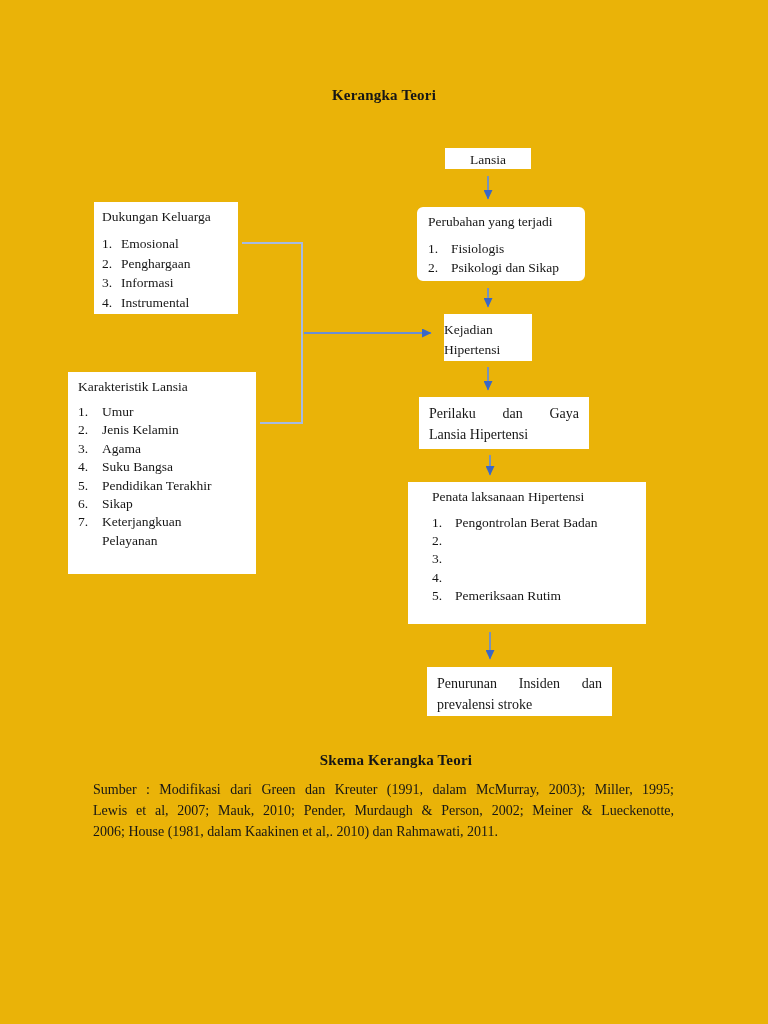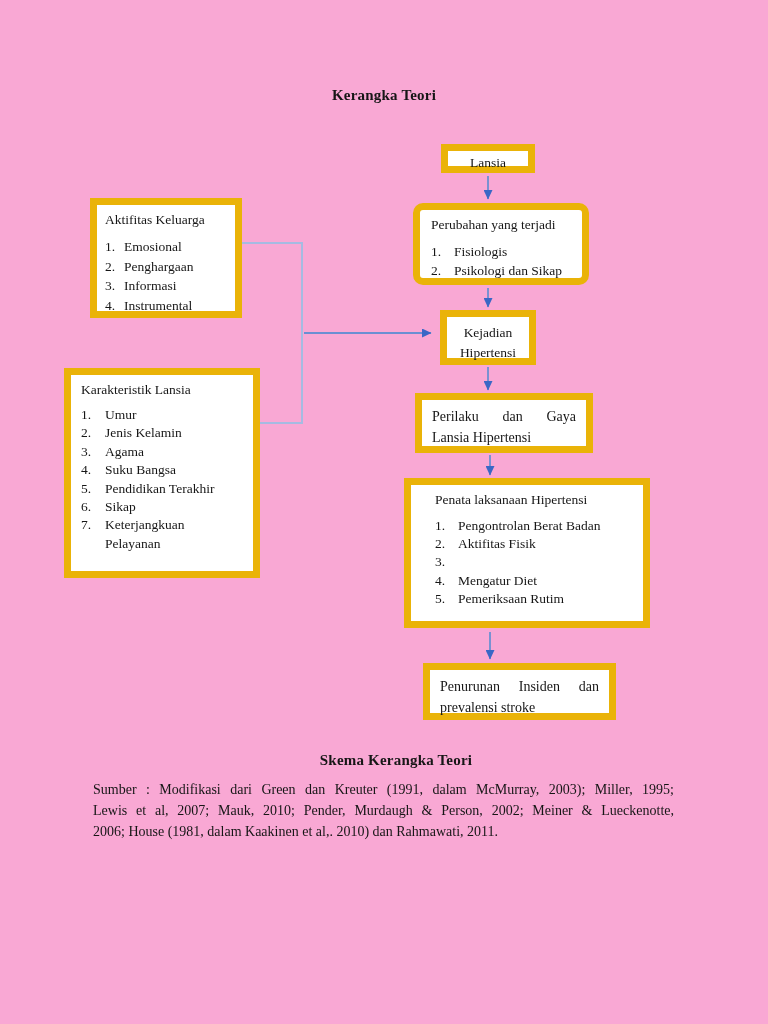--- a/index.html
+++ b/index.html
@@ -1,17 +1,17 @@
 <!DOCTYPE html>
 <html><head>
 <meta charset="utf-8">
 <style>
   html,body { margin:0; padding:0; background:#ffffff; }
   .page {
-    position:relative; width:768px; height:1024px; background:#f9a8d4;
+    position:relative; width:768px; height:1024px; background:#eab308;
     font-family:"Liberation Serif","DejaVu Serif",serif; color:#161616;
     overflow:hidden;
   }
   .overlay { position:absolute; left:0; top:0; width:768px; height:1024px; pointer-events:none; }
 
   .doc-title {
     position:absolute; top:87px; left:0; width:768px;
     text-align:center; font-weight:bold; font-size:15px; letter-spacing:0.2px;
   }
   .caption-title {
@@ -19,25 +19,25 @@
     text-align:center; font-weight:bold; font-size:15px; letter-spacing:0.2px;margin-left:12px;
   }
   .source-para {
     position:absolute; left:93px; top:779px; width:581px;
     font-size:14px; line-height:21px;
   }
   .jline { text-align:justify; text-align-last:justify; }
 
   .box {
     position:absolute; box-sizing:border-box; background:#ffffff;
-    border:7px solid #eab308; font-size:13.5px;
+    border:4px solid #eab308; font-size:13.5px;
   }
   .b-lansia   { left:441px; top:144px; width:94px;  height:29px; text-align:center; line-height:24px; }
   .b-perubahan{ left:413px; top:203px; width:176px; height:82px;  padding:7px 11px;border-radius:10px; }
-  .b-kejadian { left:440px; top:310px; width:96px;  height:55px; text-align:center; padding-top:6px; line-height:20px; }
+  .b-kejadian { left:440px; top:310px; width:96px;  height:55px; text-align:left; padding-top:6px; line-height:20px; }
   .b-perilaku { left:415px; top:393px; width:178px; height:60px; padding:6px 10px; font-size:14px; line-height:21px; box-sizing:border-box; }
   .b-penata   { left:404px; top:478px; width:246px; height:150px; padding:7px 24px; }
   .b-penurunan{ left:423px; top:663px; width:193px; height:57px; padding:6px 10px; font-size:14px; line-height:21px; }
   .b-dukungan { left:90px;  top:198px; width:152px; height:120px; padding:7px 8px; }
   .b-karakter { left:64px;  top:368px; width:196px; height:210px; padding:7px 10px; }
 
   .box-head { white-space:nowrap; }
   .nlist { margin-top:9px; }
   .li { display:flex; }
   .li .num { flex:0 0 auto; }
@@ -109,43 +109,41 @@
 
   <div class="box b-penata">
     <div class="box-head">Penata laksanaan Hipertensi</div>
     <div class="nlist">
       <div class="li">
         <span class="num">1.</span>
         <span class="txt">Pengontrolan Berat Badan</span>
       </div>
       <div class="li">
         <span class="num">2.</span>
-        <span class="txt">Aktifitas Fisik</span>
       </div>
       <div class="li">
         <span class="num">3.</span>
       </div>
       <div class="li">
         <span class="num">4.</span>
-        <span class="txt">Mengatur Diet</span>
       </div>
       <div class="li">
         <span class="num">5.</span>
         <span class="txt">Pemeriksaan Rutim</span>
       </div>
     </div>
   </div>
 
   <div class="box b-penurunan">
     <div class="jline">Penurunan Insiden dan</div>
     <div>prevalensi stroke</div>
   </div>
 
   <div class="box b-dukungan">
-    <div class="box-head">Aktifitas Keluarga</div>
+    <div class="box-head">Dukungan Keluarga</div>
     <div class="nlist">
       <div class="li">
         <span class="num">1.</span>
         <span class="txt">Emosional</span>
       </div>
       <div class="li">
         <span class="num">2.</span>
         <span class="txt">Penghargaan</span>
       </div>
       <div class="li">

